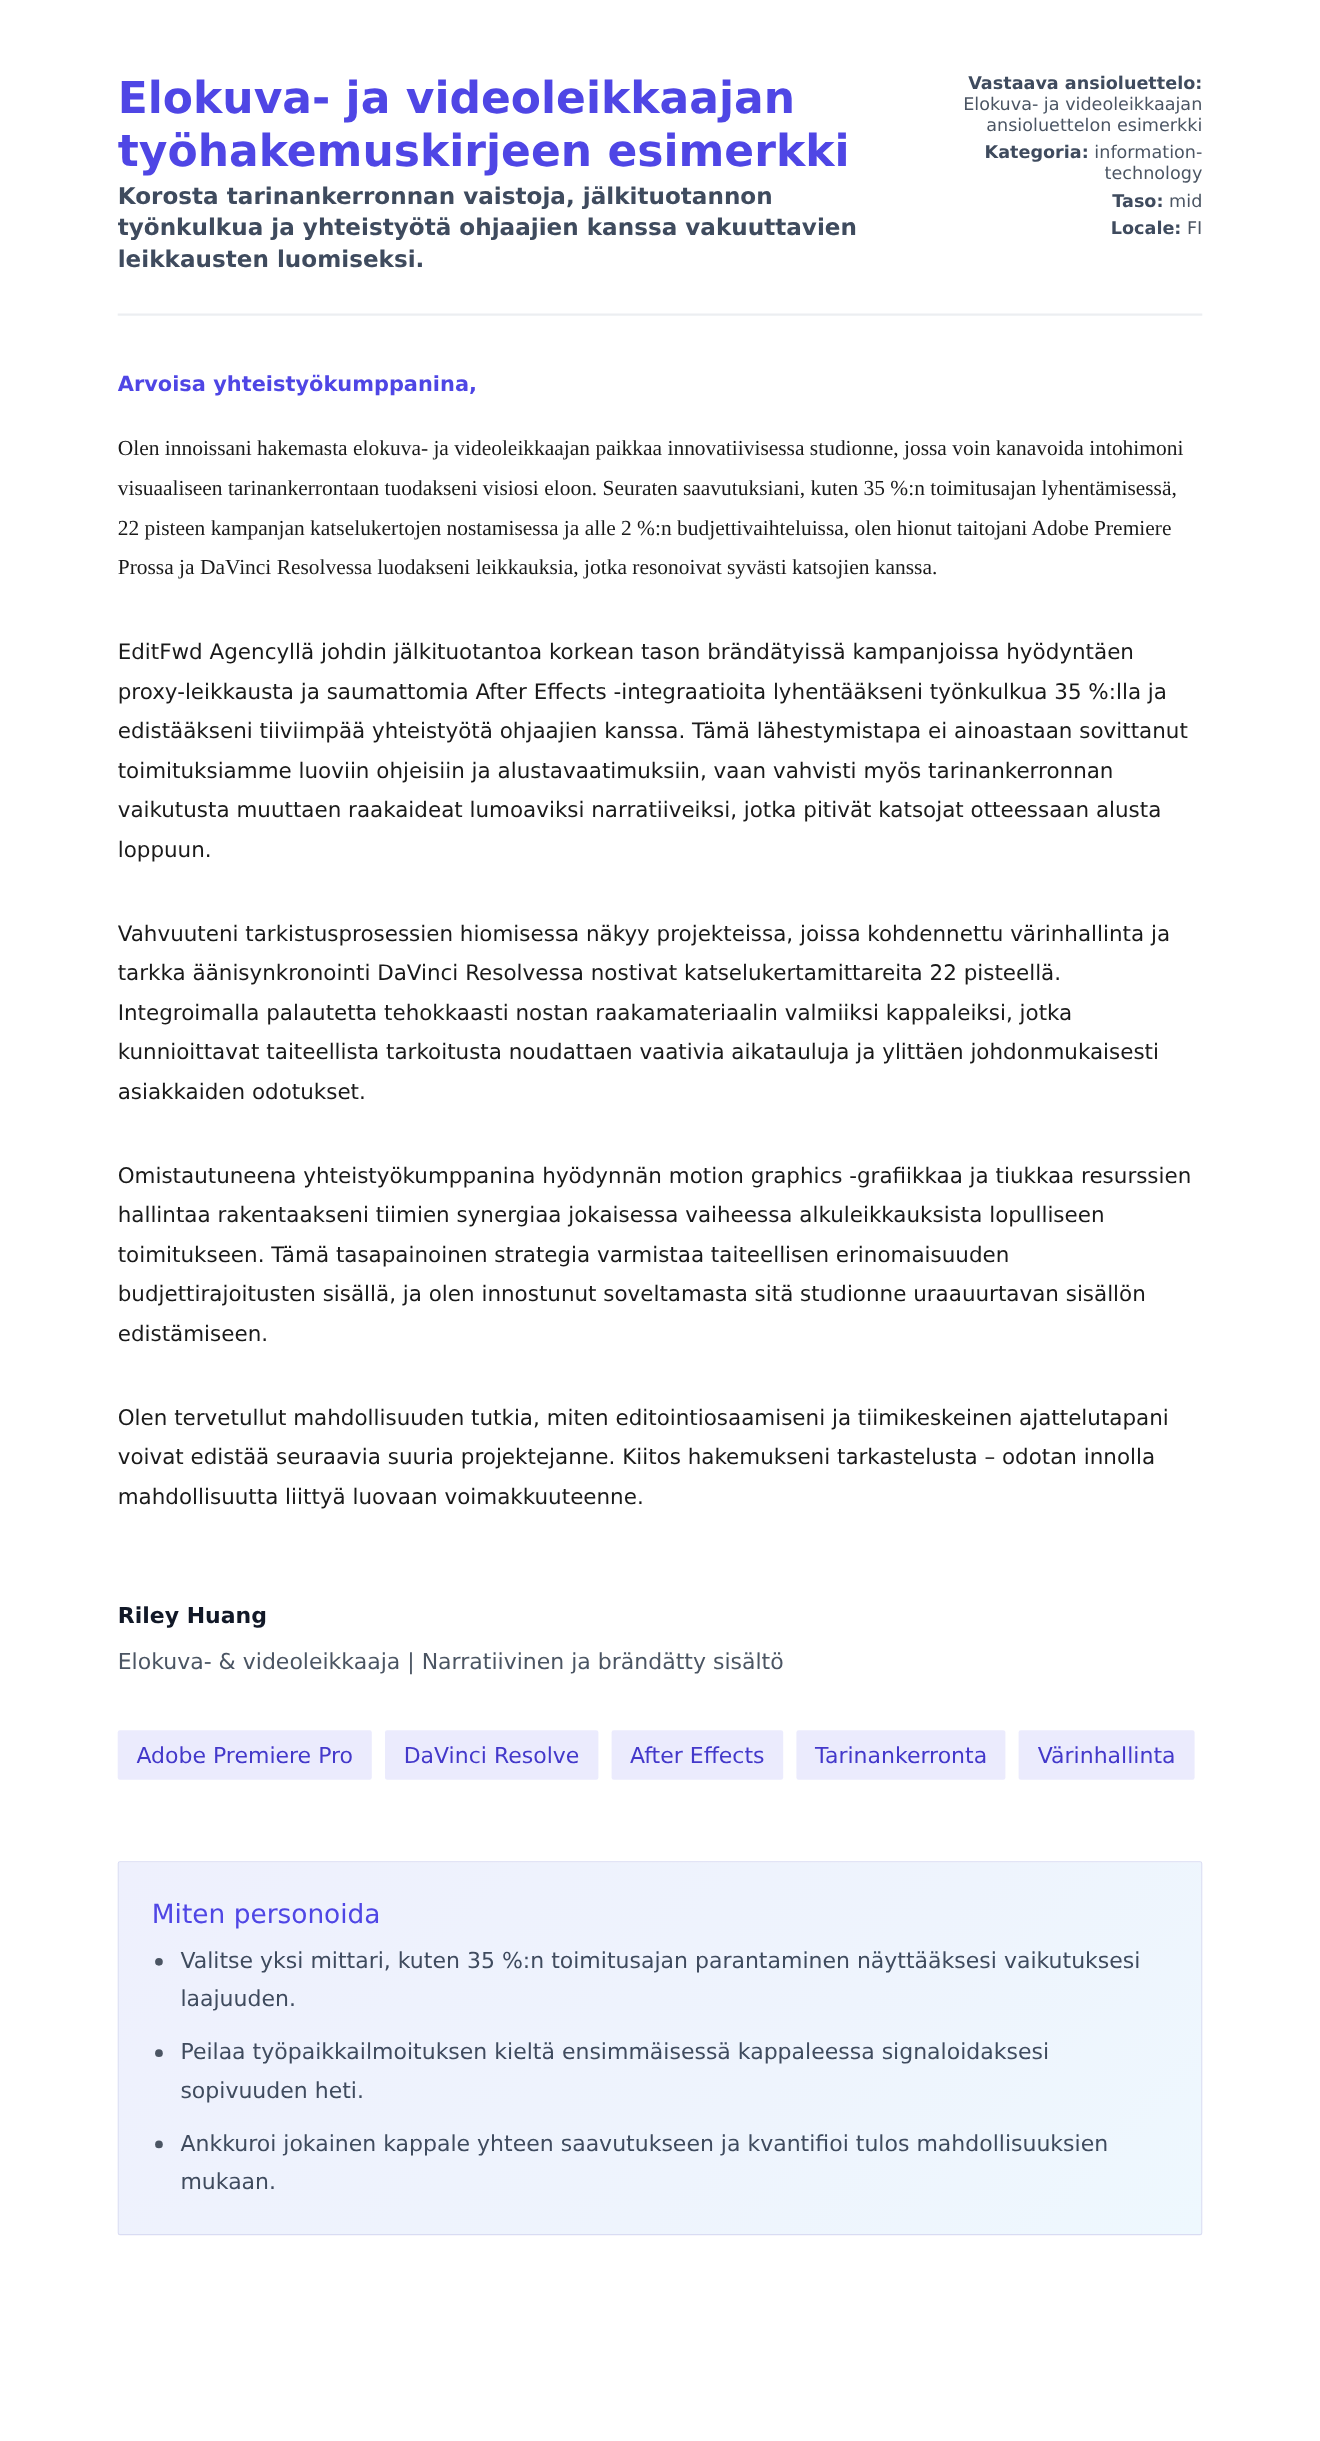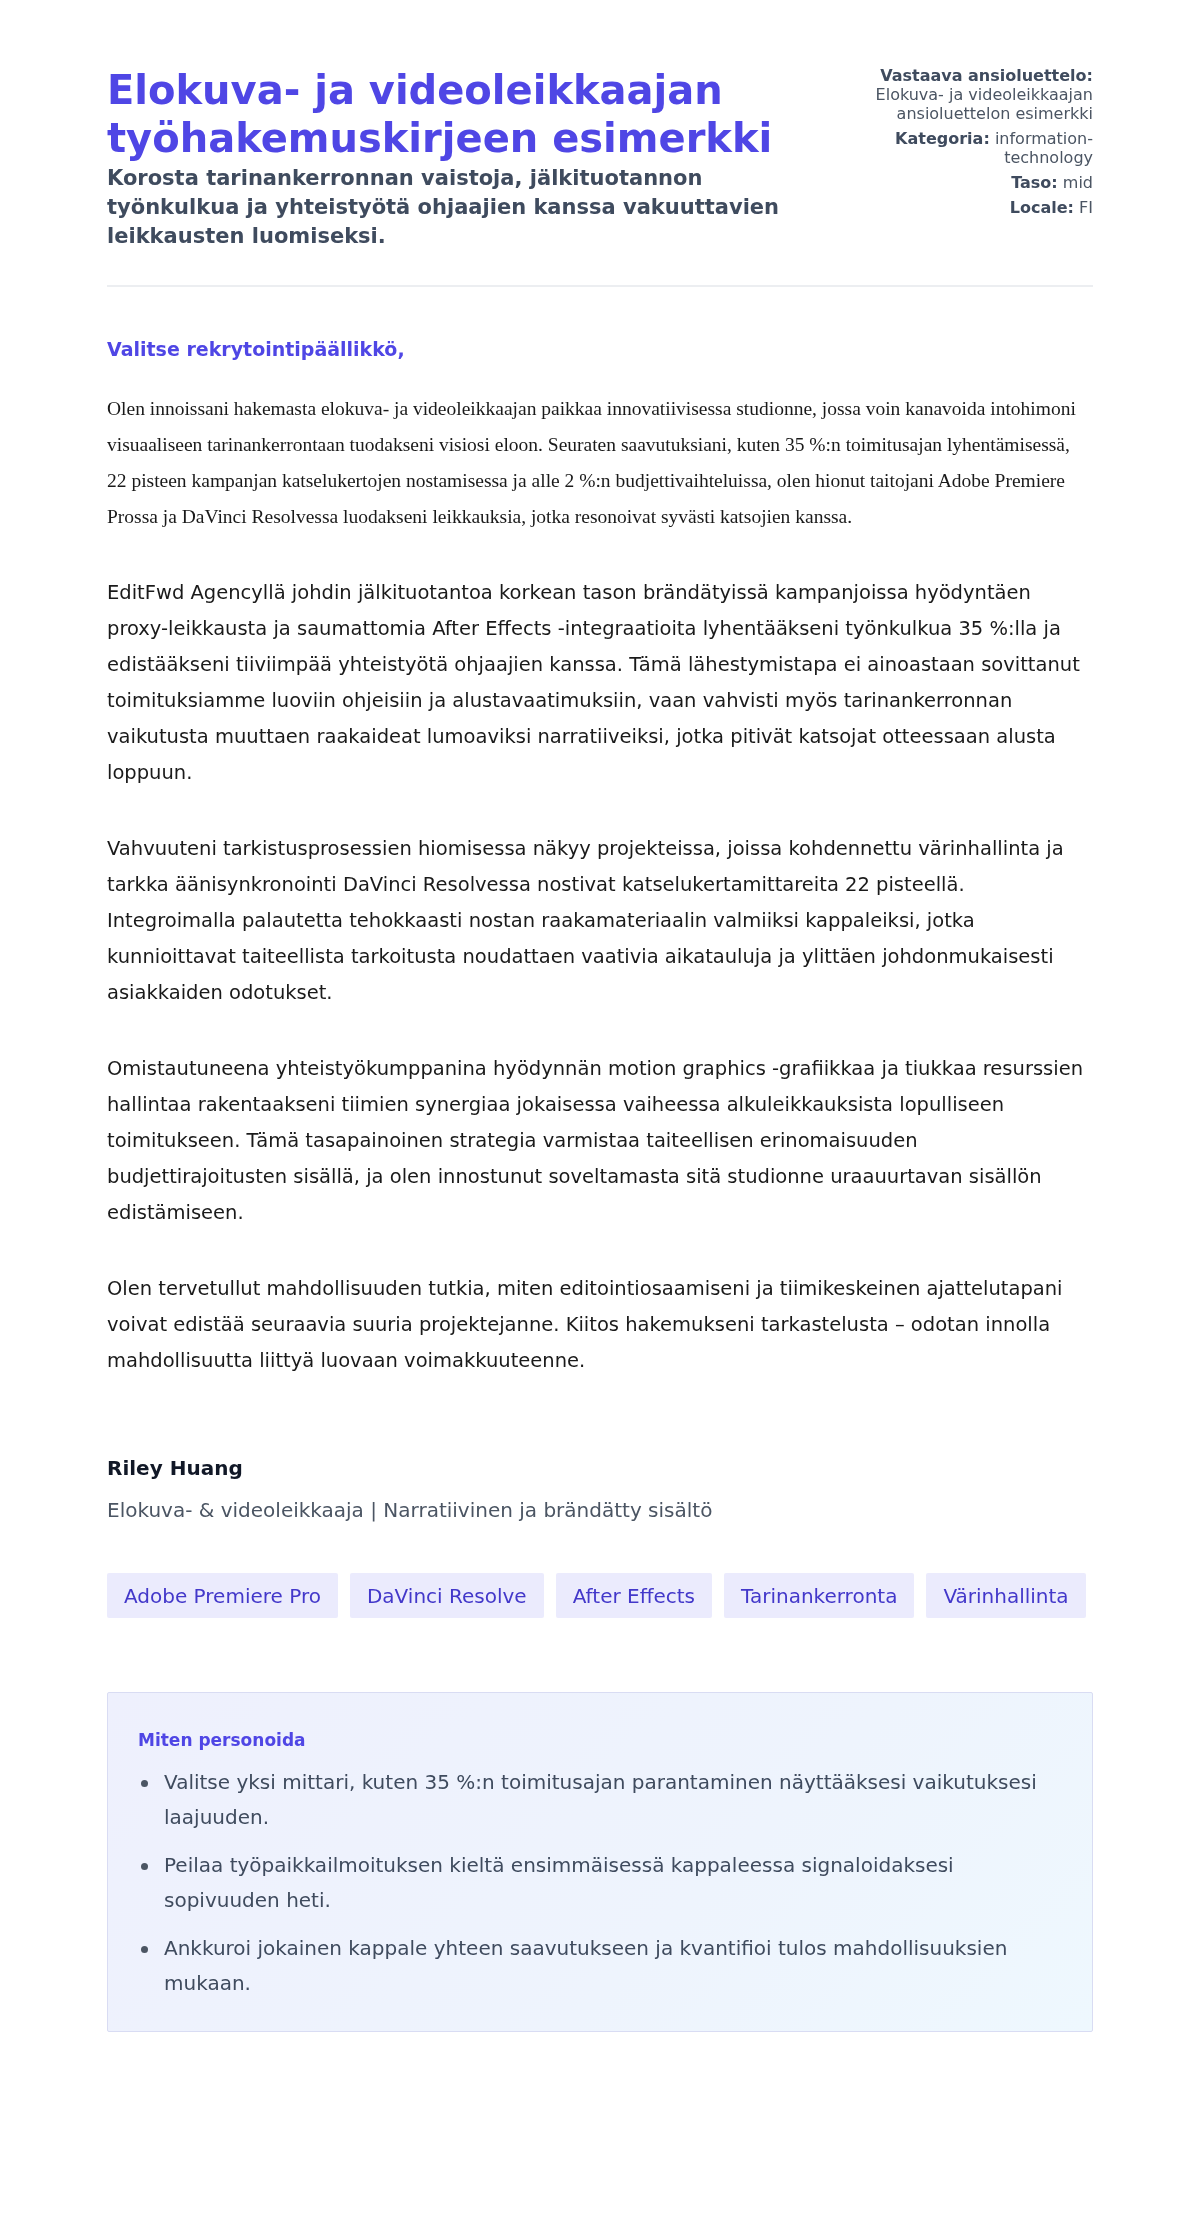--- a/index.html
+++ b/index.html
@@ -100,22 +100,22 @@
 
     
     .tips {
       margin-top: 74px;
       background: linear-gradient(135deg, #eef0fd 0%, #eef4fd 60%, #eef8fe 100%);
       border: 1.5px solid #d9dcf3;
       border-radius: 2px;
       padding: 34px 30px 30px 30px;
     }
     .tips-title {
-      font-weight: 700;
-      font-size: 17px;
+      font-weight: 400;
+      font-size: 24px;
       line-height: 26px;
       color: #4f46e5;
     }
     .tips-list {
       margin-top: 12px;
       list-style: none;
     }
     .tips-item {
       position: relative;
       padding-left: 26px;
@@ -159,21 +159,21 @@
         <span>mid</span>
       </div>
       <div class="meta-row">
         <span class="meta-label">Locale:</span>
         <span>FI</span>
       </div>
     </div>
   </header>
 
   <section class="letter">
-    <p class="salutation">Valitse rekrytointipäällikkö,</p>
+    <p class="salutation">Arvoisa yhteistyökumppanina,</p>
     <p class="para first">Olen innoissani hakemasta elokuva- ja videoleikkaajan paikkaa innovatiivisessa studionne, jossa voin kanavoida intohimoni visuaaliseen tarinankerrontaan tuodakseni visiosi eloon. Seuraten saavutuksiani, kuten 35 %:n toimitusajan lyhentämisessä, 22 pisteen kampanjan katselukertojen nostamisessa ja alle 2 %:n budjettivaihteluissa, olen hionut taitojani Adobe Premiere Prossa ja DaVinci Resolvessa luodakseni leikkauksia, jotka resonoivat syvästi katsojien kanssa.</p>
     <p class="para">EditFwd Agencyllä johdin jälkituotantoa korkean tason brändätyissä kampanjoissa hyödyntäen proxy-leikkausta ja saumattomia After Effects -integraatioita lyhentääkseni työnkulkua 35 %:lla ja edistääkseni tiiviimpää yhteistyötä ohjaajien kanssa. Tämä lähestymistapa ei ainoastaan sovittanut toimituksiamme luoviin ohjeisiin ja alustavaatimuksiin, vaan vahvisti myös tarinankerronnan vaikutusta muuttaen raakaideat lumoaviksi narratiiveiksi, jotka pitivät katsojat otteessaan alusta loppuun.</p>
     <p class="para">Vahvuuteni tarkistusprosessien hiomisessa näkyy projekteissa, joissa kohdennettu värinhallinta ja tarkka äänisynkronointi DaVinci Resolvessa nostivat katselukertamittareita 22 pisteellä. Integroimalla palautetta tehokkaasti nostan raakamateriaalin valmiiksi kappaleiksi, jotka kunnioittavat taiteellista tarkoitusta noudattaen vaativia aikatauluja ja ylittäen johdonmukaisesti asiakkaiden odotukset.</p>
     <p class="para">Omistautuneena yhteistyökumppanina hyödynnän motion graphics -grafiikkaa ja tiukkaa resurssien hallintaa rakentaakseni tiimien synergiaa jokaisessa vaiheessa alkuleikkauksista lopulliseen toimitukseen. Tämä tasapainoinen strategia varmistaa taiteellisen erinomaisuuden budjettirajoitusten sisällä, ja olen innostunut soveltamasta sitä studionne uraauurtavan sisällön edistämiseen.</p>
     <p class="para">Olen tervetullut mahdollisuuden tutkia, miten editointiosaamiseni ja tiimikeskeinen ajattelutapani voivat edistää seuraavia suuria projektejanne. Kiitos hakemukseni tarkastelusta – odotan innolla mahdollisuutta liittyä luovaan voimakkuuteenne.</p>
   </section>
 
   <section class="signature">
     <p class="sign-name">Riley Huang</p>
     <p class="sign-title">Elokuva- &amp; videoleikkaaja | Narratiivinen ja brändätty sisältö</p>

